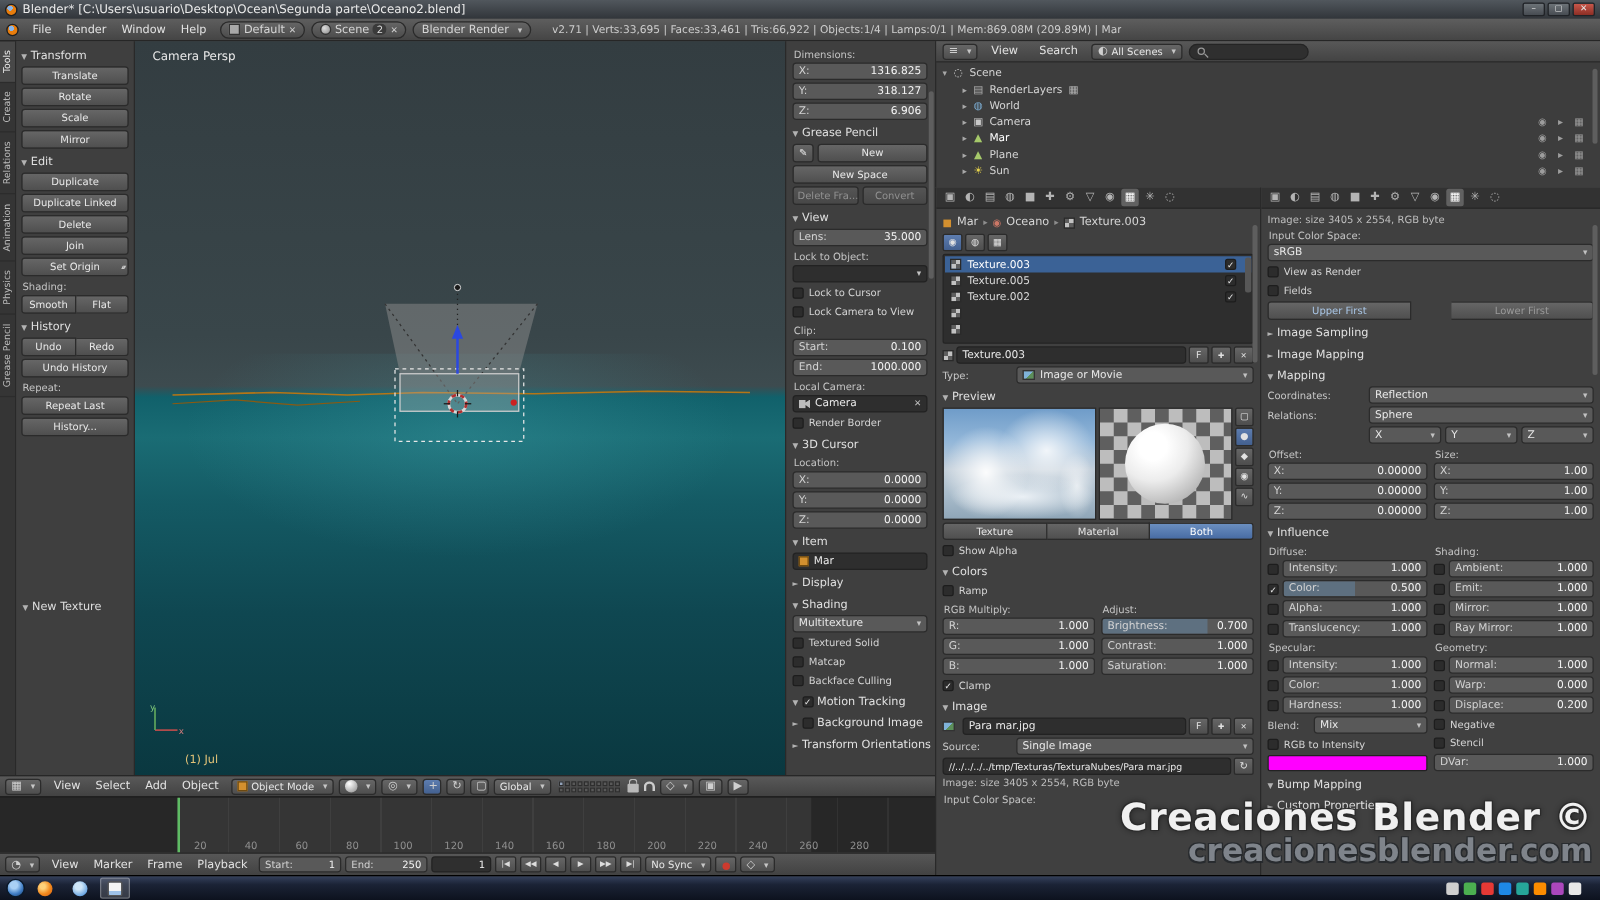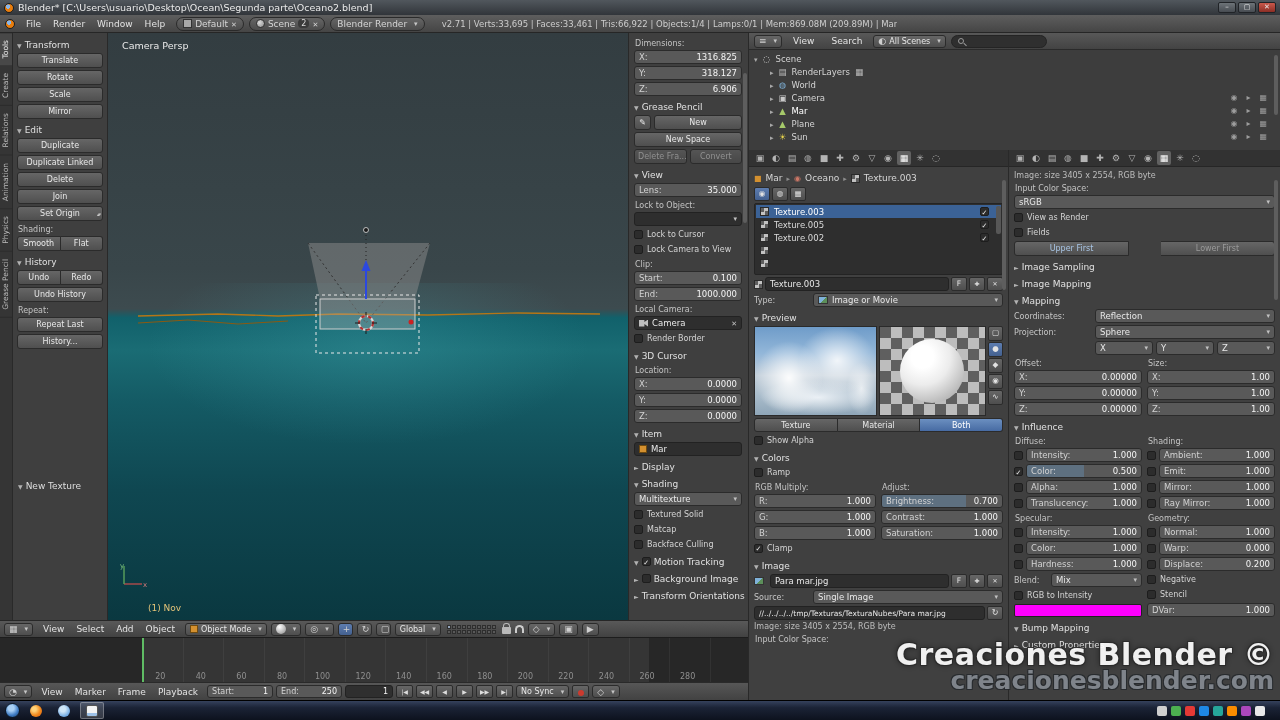--- a/index.html
+++ b/index.html
@@ -357,21 +357,21 @@
       <circle cx="258" cy="197" r="2.5" fill="#1a1a1a" stroke="#e0e0e0" stroke-width="0.8"></circle>
       <circle cx="258" cy="290" r="7" fill="none" stroke="#d8d8d8" stroke-width="2.2"></circle>
       <circle cx="258" cy="290" r="7" fill="none" stroke="#b03030" stroke-width="2.2" stroke-dasharray="3.5,3.5"></circle>
       <line x1="258" y1="279" x2="258" y2="284" stroke="#1a1a1a" stroke-width="1"></line>
       <line x1="258" y1="296" x2="258" y2="301" stroke="#1a1a1a" stroke-width="1"></line>
       <line x1="247" y1="290" x2="252" y2="290" stroke="#1a1a1a" stroke-width="1"></line>
       <line x1="264" y1="290" x2="269" y2="290" stroke="#1a1a1a" stroke-width="1"></line>
       <circle cx="303" cy="289" r="2.5" fill="#cc2222"></circle>
     </svg>
     <span class="vp-label">Camera Persp</span>
-    <span class="vp-obj">(1) Nov</span>
+    <span class="vp-obj">(1) Jul</span>
     <svg class="vp-axis" width="30" height="30">
       <line x1="6" y1="24" x2="24" y2="24" stroke="#b24b4b" stroke-width="1.4"></line>
       <line x1="6" y1="24" x2="6" y2="6" stroke="#5ca35c" stroke-width="1.4"></line>
       <text x="2" y="8" fill="#7fc57f" font-size="7">y</text>
       <text x="25" y="27" fill="#d07a7a" font-size="7">x</text>
     </svg>
   </div>
 
   <div class="npanel">
     <div class="slabel">Dimensions:</div>
@@ -974,21 +974,21 @@
         <span class="tri"></span>
         <span>Mapping</span>
       </div>
       <div class="rowline">
         <span class="rlabel">Coordinates:</span>
         <div class="field dd">
           <span class="val-left">Reflection</span>
         </div>
       </div>
       <div class="rowline">
-        <span class="rlabel">Projection:</span>
+        <span class="rlabel">Relations:</span>
         <div class="field dd">
           <span class="val-left">Sphere</span>
         </div>
       </div>
       <div class="rowline">
         <span class="spacer78"></span>
         <div class="ddm">
             <span>X</span>
           </div>
         <div class="ddm">

